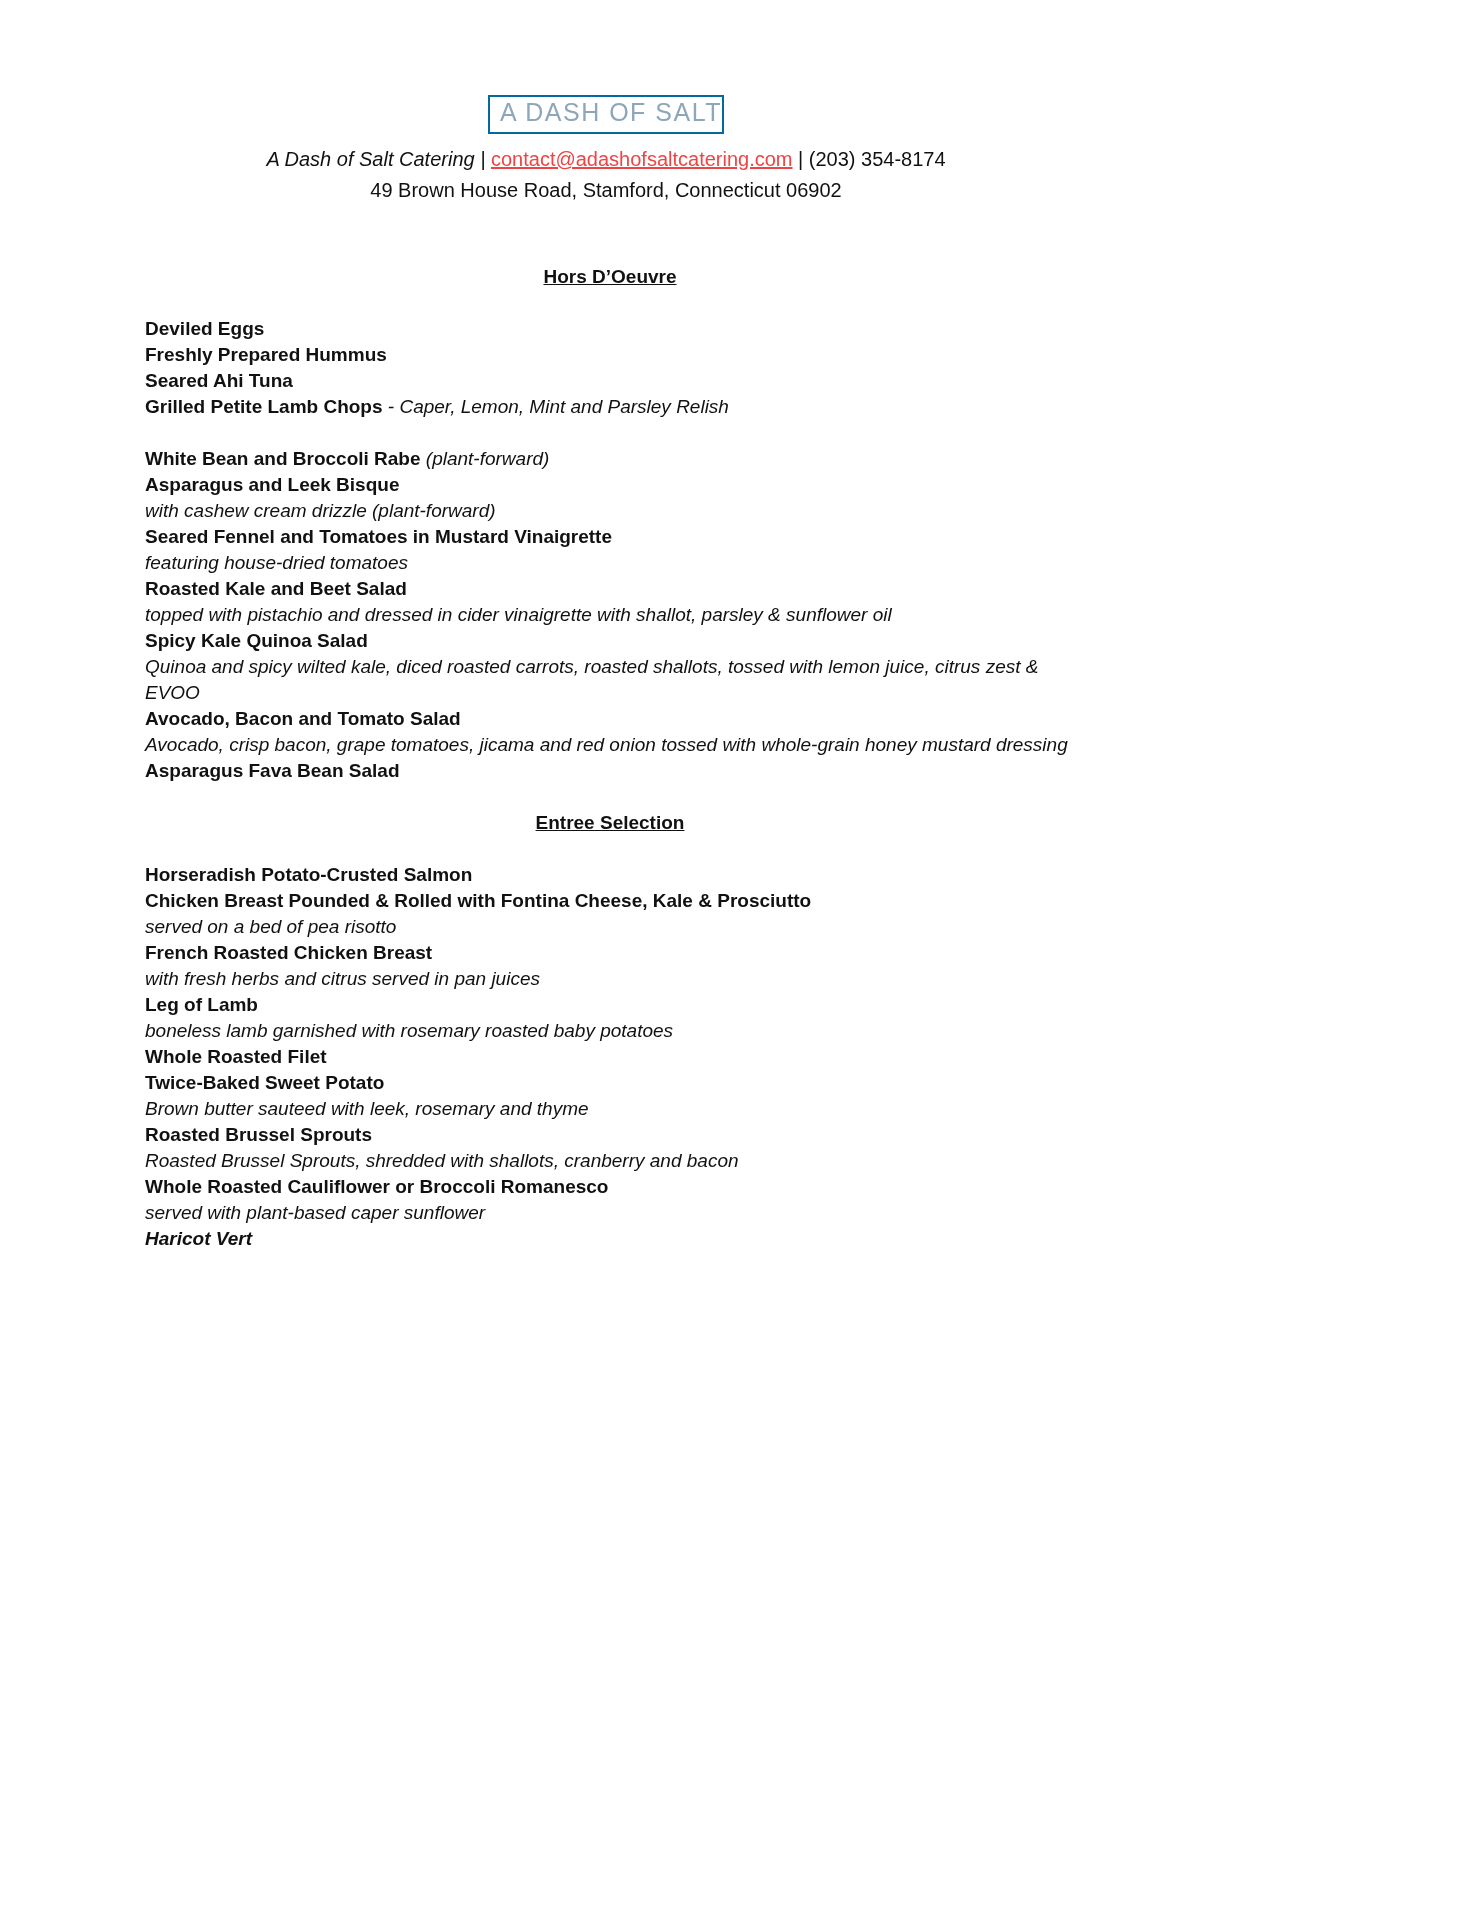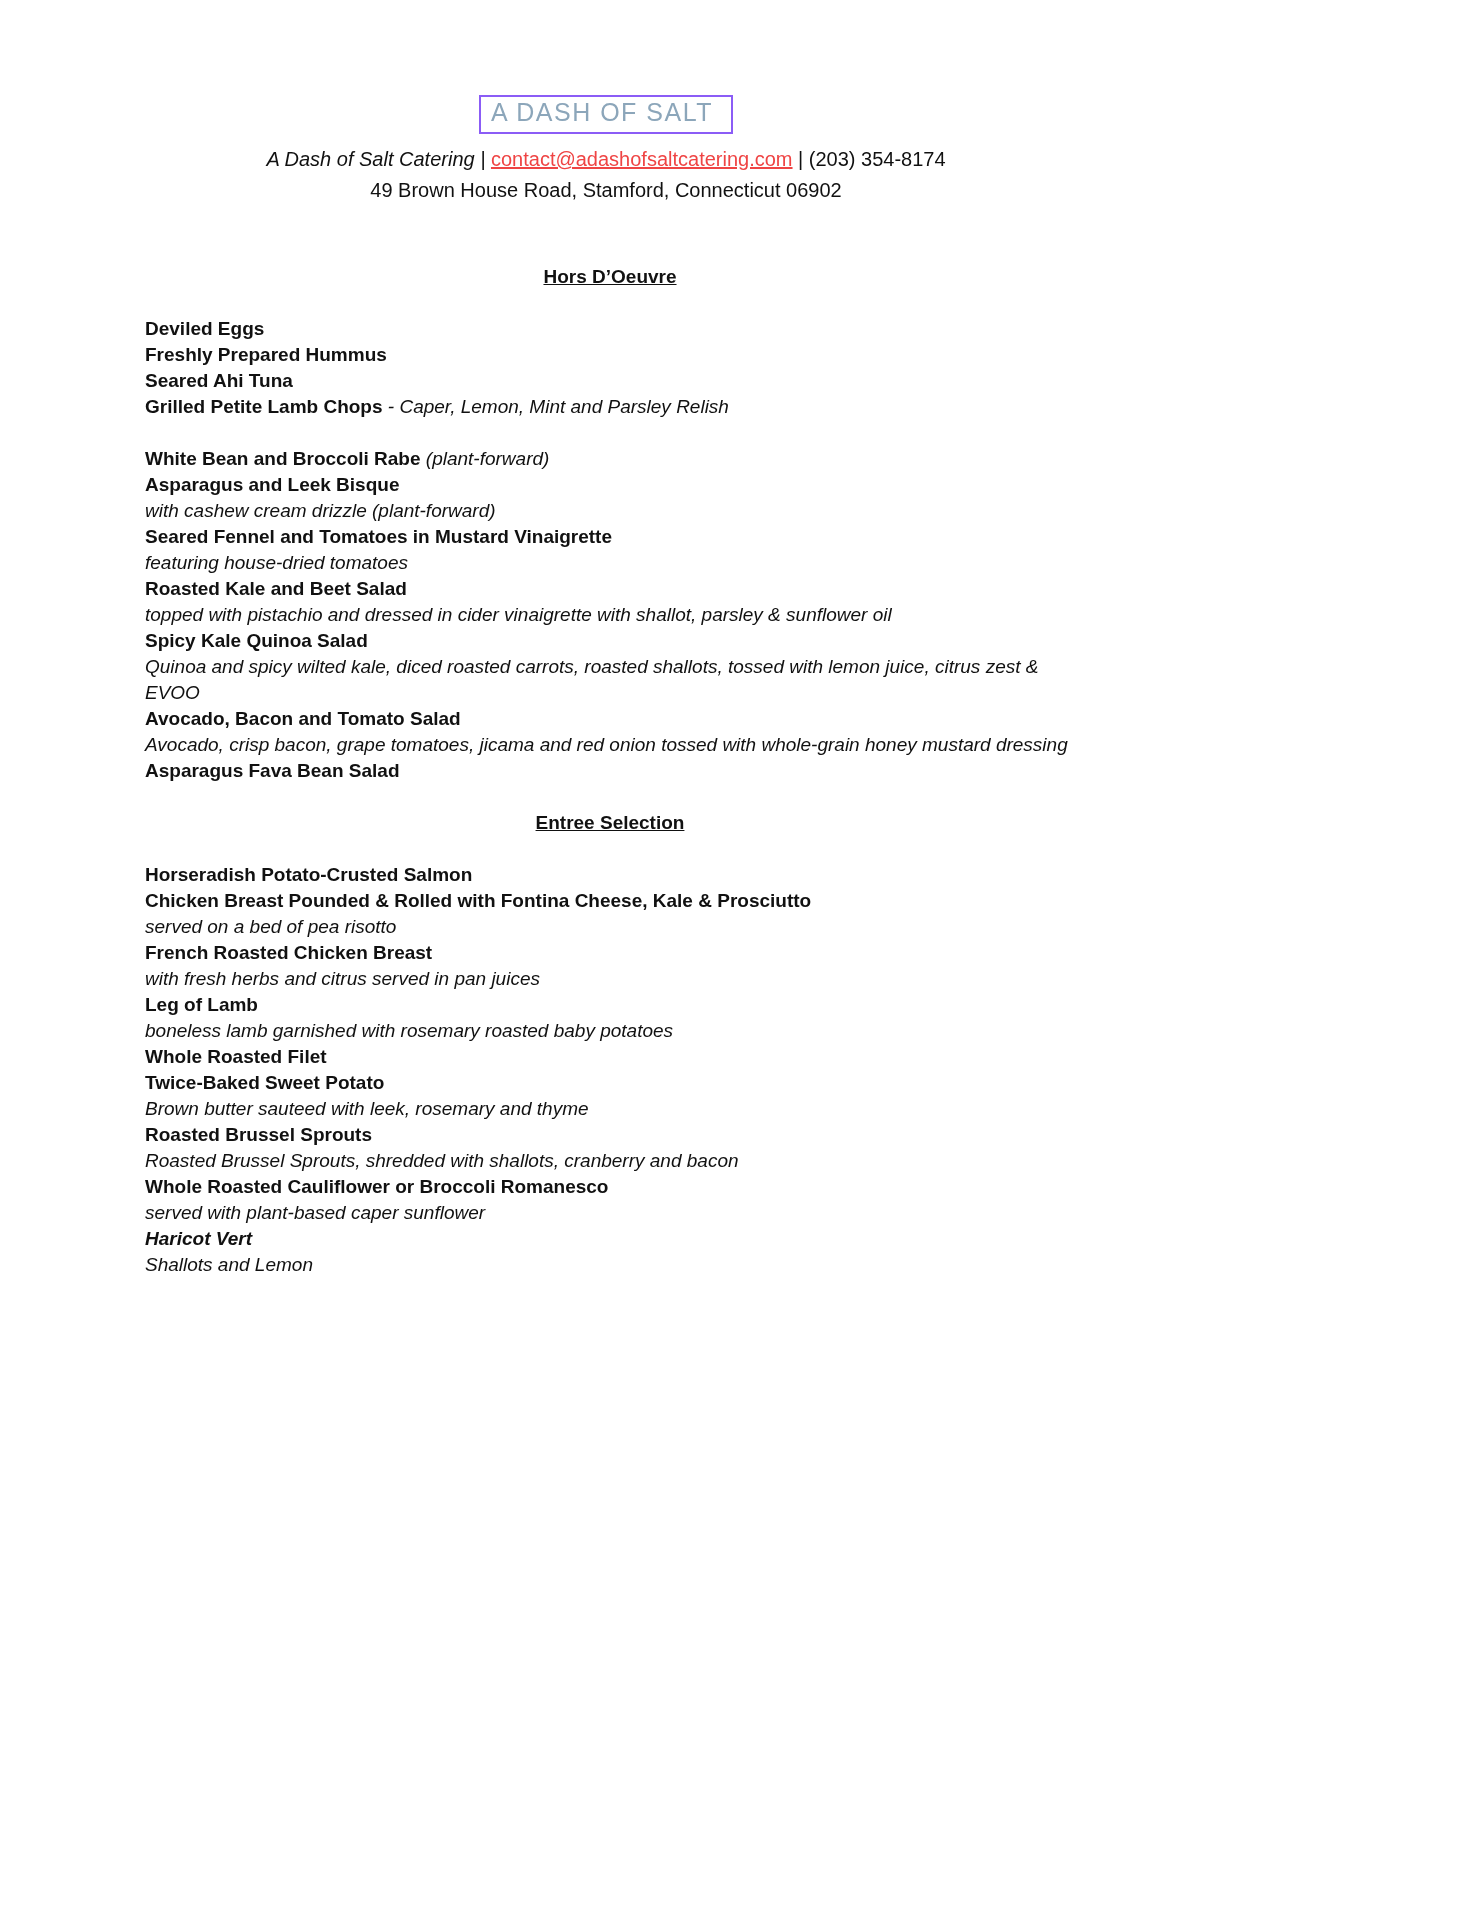--- a/index.html
+++ b/index.html
@@ -21,22 +21,22 @@
   
   .doc-header {
     width: 1067px;           
     margin-left: -145px;
     width: 1212px;
     text-align: center;
     margin-bottom: 58px;
   }
   .logo-box {
     display: inline-block;
-    border: 2px solid #8b5cf6;
-    padding: 2px 18px 4px 10px;
+    border: 2px solid #0369a1;
+    padding: 2px 0 4px 10px;
     margin-bottom: 10px;
   }
   .logo-text {
     color: #8ca6ba;
     font-size: 25px;
     letter-spacing: 1.5px;
     font-weight: 400;
   }
   .contact-line {
     font-size: 20px;
@@ -157,17 +157,16 @@
         <span class="item-name">Roasted Brussel Sprouts</span>
       </p>
       <p class="item-desc">Roasted Brussel Sprouts, shredded with shallots, cranberry and bacon</p>
       <p class="item">
         <span class="item-name">Whole Roasted Cauliflower or Broccoli Romanesco</span>
       </p>
       <p class="item-desc">served with plant-based caper sunflower</p>
       <p class="item">
         <span class="item-name italic">Haricot Vert</span>
       </p>
-      <p class="item-desc">Shallots and Lemon</p>
     </div>
 
   </div>
 </div>
 
 </body></html>

